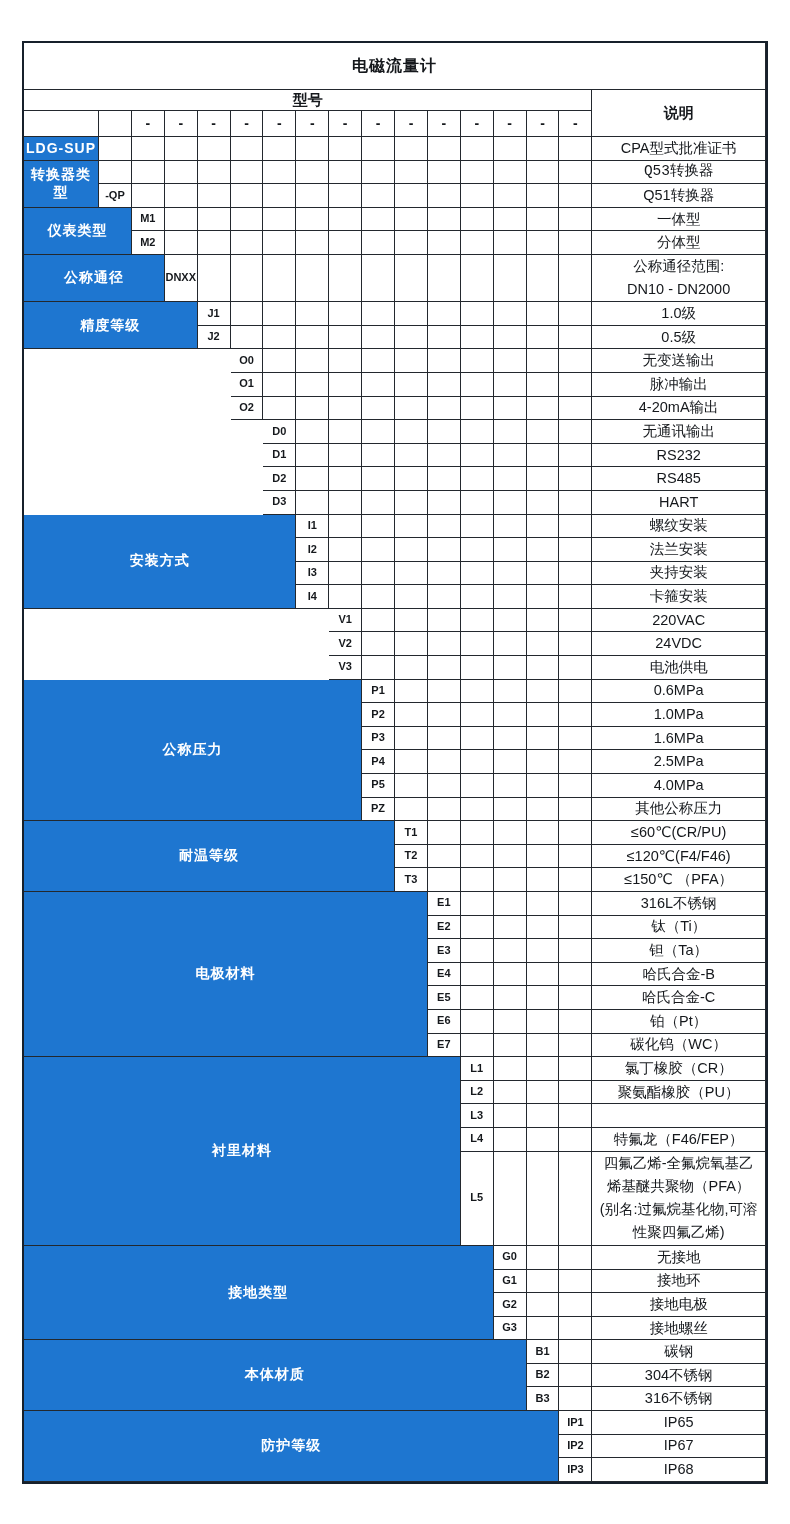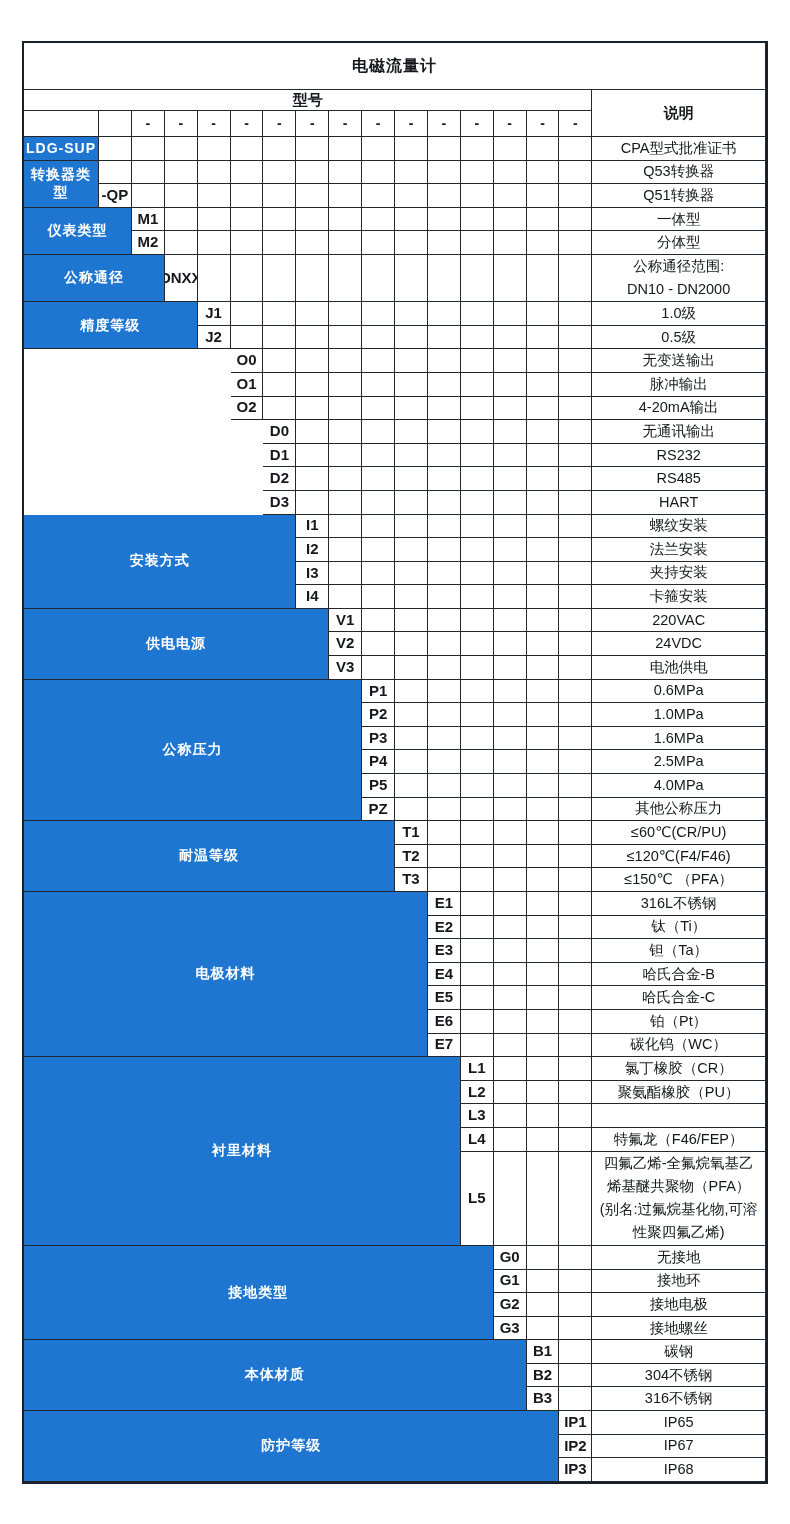--- a/index.html
+++ b/index.html
@@ -37,21 +37,21 @@
     grid-row:1;grid-column:1/18;
     font-size:16px;font-weight:bold;letter-spacing:1px;
   }
   .model-cell{grid-row:2;grid-column:1/17;font-size:15px;font-weight:600;}
   .desc-header-cell{grid-row:2/4;grid-column:17;font-size:15px;font-weight:600;}
   .dash-cell{font-weight:bold;font-size:14px;}
   .category-cell{
     background:var(--blue);color:var(--on-blue);
     font-size:14px;font-weight:600;letter-spacing:1px;
   }
-  .code-cell{font-weight:600;font-size:15px;padding:0 1px;}
+  .code-cell{font-weight:600;font-size:11px;padding:0 1px;}
   .desc-cell{
     font-size:14.5px;font-weight:500;
     white-space:pre-line;padding:1px 6px;line-height:23px;
   }
 </style>
 </head>
 <body>
 
 <div class="page">
   <div class="grid" id="spec-grid" style="grid-template-rows: 47px 21px 26px 23.6px 23.6px 23.6px 23.6px 23.6px 47.2px 23.6px 23.6px 23.6px 23.6px 23.6px 23.6px 23.6px 23.6px 23.6px 23.6px 23.6px 23.6px 23.6px 23.6px 23.6px 23.6px 23.6px 23.6px 23.6px 23.6px 23.6px 23.6px 23.6px 23.6px 23.6px 23.6px 23.6px 23.6px 23.6px 23.6px 23.6px 23.6px 23.6px 23.6px 23.6px 23.6px 94.4px 23.6px 23.6px 23.6px 23.6px 23.6px 23.6px 23.6px 23.6px 23.6px 23.6px;">
@@ -100,21 +100,21 @@
       <div class="cell filler-cell" style="grid-area: 5 / 7;"></div>
       <div class="cell filler-cell" style="grid-area: 5 / 8;"></div>
       <div class="cell filler-cell" style="grid-area: 5 / 9;"></div>
       <div class="cell filler-cell" style="grid-area: 5 / 10;"></div>
       <div class="cell filler-cell" style="grid-area: 5 / 11;"></div>
       <div class="cell filler-cell" style="grid-area: 5 / 12;"></div>
       <div class="cell filler-cell" style="grid-area: 5 / 13;"></div>
       <div class="cell filler-cell" style="grid-area: 5 / 14;"></div>
       <div class="cell filler-cell" style="grid-area: 5 / 15;"></div>
       <div class="cell filler-cell" style="grid-area: 5 / 16;"></div>
-      <div class="cell desc-cell" style="grid-area: 5 / 17;">Q53转换器</div>
+      <div class="cell desc-cell" style="grid-area: 5 / 17; font-family: Liberation Mono, monospace;">Q53转换器</div>
       <div class="cell code-cell" style="grid-area: 6 / 2;">-QP</div>
       <div class="cell filler-cell" style="grid-area: 6 / 3;"></div>
       <div class="cell filler-cell" style="grid-area: 6 / 4;"></div>
       <div class="cell filler-cell" style="grid-area: 6 / 5;"></div>
       <div class="cell filler-cell" style="grid-area: 6 / 6;"></div>
       <div class="cell filler-cell" style="grid-area: 6 / 7;"></div>
       <div class="cell filler-cell" style="grid-area: 6 / 8;"></div>
       <div class="cell filler-cell" style="grid-area: 6 / 9;"></div>
       <div class="cell filler-cell" style="grid-area: 6 / 10;"></div>
       <div class="cell filler-cell" style="grid-area: 6 / 11;"></div>
@@ -312,21 +312,20 @@
       <div class="cell code-cell" style="grid-area: 22 / 8;">I4</div>
       <div class="cell filler-cell" style="grid-area: 22 / 9;"></div>
       <div class="cell filler-cell" style="grid-area: 22 / 10;"></div>
       <div class="cell filler-cell" style="grid-area: 22 / 11;"></div>
       <div class="cell filler-cell" style="grid-area: 22 / 12;"></div>
       <div class="cell filler-cell" style="grid-area: 22 / 13;"></div>
       <div class="cell filler-cell" style="grid-area: 22 / 14;"></div>
       <div class="cell filler-cell" style="grid-area: 22 / 15;"></div>
       <div class="cell filler-cell" style="grid-area: 22 / 16;"></div>
       <div class="cell desc-cell" style="grid-area: 22 / 17;">卡箍安装</div>
-      <div class="cell category-cell" style="grid-area: 23 / 1 / 26 / 9;">供电电源</div>
       <div class="cell code-cell" style="grid-area: 23 / 9;">V1</div>
       <div class="cell filler-cell" style="grid-area: 23 / 10;"></div>
       <div class="cell filler-cell" style="grid-area: 23 / 11;"></div>
       <div class="cell filler-cell" style="grid-area: 23 / 12;"></div>
       <div class="cell filler-cell" style="grid-area: 23 / 13;"></div>
       <div class="cell filler-cell" style="grid-area: 23 / 14;"></div>
       <div class="cell filler-cell" style="grid-area: 23 / 15;"></div>
       <div class="cell filler-cell" style="grid-area: 23 / 16;"></div>
       <div class="cell desc-cell" style="grid-area: 23 / 17;">220VAC</div>
       <div class="cell code-cell" style="grid-area: 24 / 9;">V2</div>

